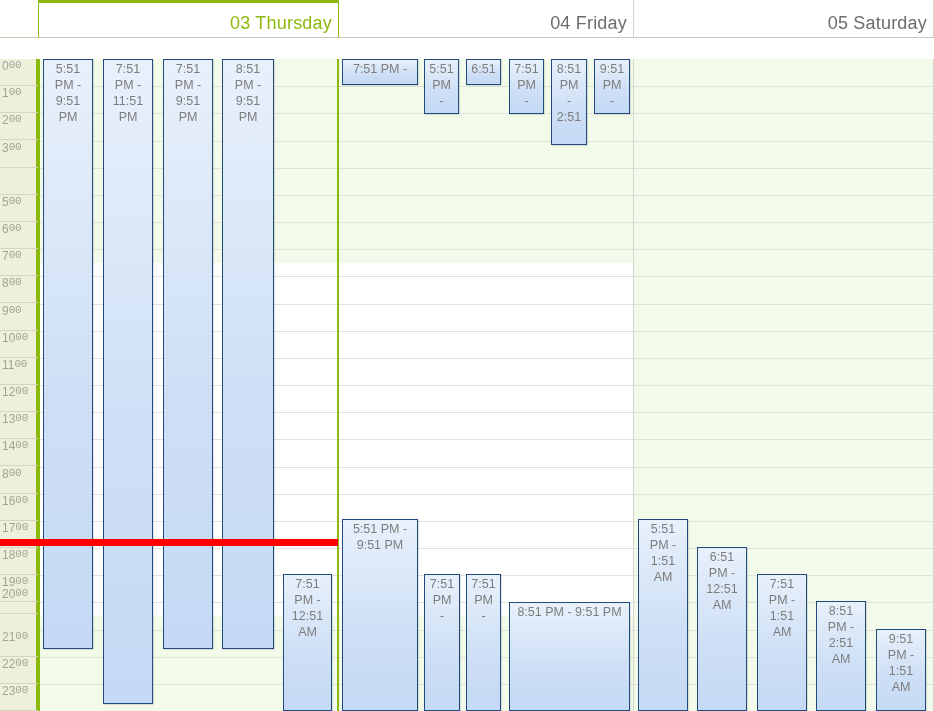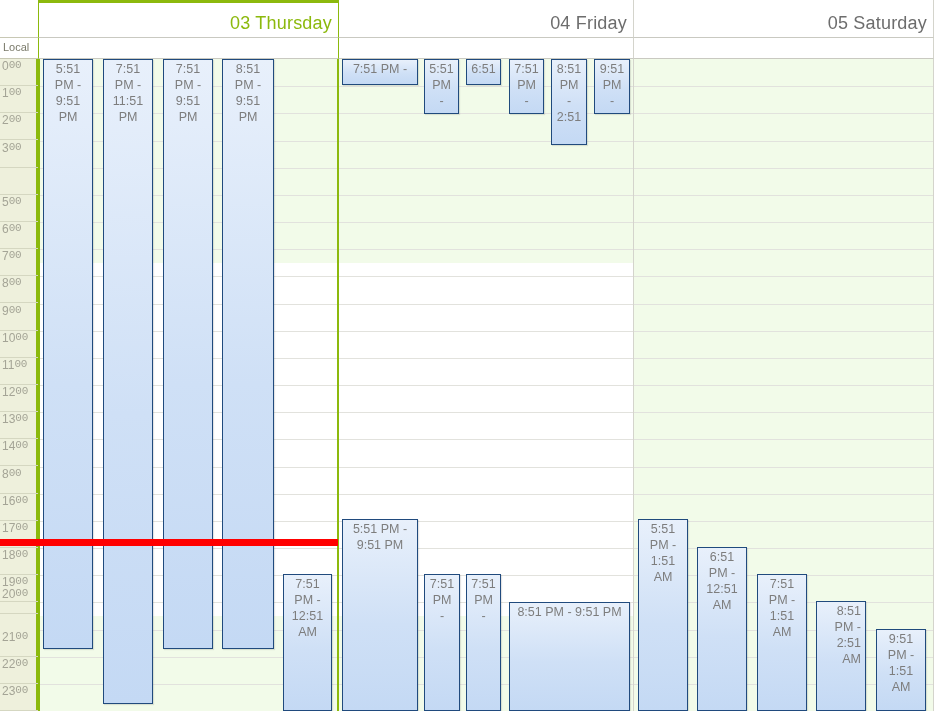--- a/index.html
+++ b/index.html
@@ -163,28 +163,20 @@
         <span class="day-label">03 Thursday</span>
       </div>
       <div class="day-head" style="left: 339px; width: 295px;">
         <span class="day-label">04 Friday</span>
       </div>
       <div class="day-head" style="left: 634px; width: 300px;">
         <span class="day-label">05 Saturday</span>
       </div>
     </div>
 
-  <div class="allday-row">
-    <div class="allday-local">
-      <span class="local-text">Local</span>
-    </div>
-  <div class="allday-cell selected" style="left: 38px; width: 301px;"></div>
-      <div class="allday-cell" style="left: 339px; width: 295px;"></div>
-      <div class="allday-cell" style="left: 634px; width: 300px;"></div>
-    </div>
 
   <div class="gutter">
       <div class="gutter-hour" style="top: 0px; height: 27.1667px;"><span>0</span><span class="h-min">00</span></div>
       <div class="gutter-hour" style="top: 27.1667px; height: 27.1667px;"><span>1</span><span class="h-min">00</span></div>
       <div class="gutter-hour" style="top: 54.3333px; height: 27.1667px;"><span>2</span><span class="h-min">00</span></div>
       <div class="gutter-hour" style="top: 81.5px; height: 27.1667px;"><span>3</span><span class="h-min">00</span></div>
       <div class="gutter-hour" style="top: 108.667px; height: 27.1667px; padding-left: 48px;"><span>4</span><span class="h-min">00</span></div>
       <div class="gutter-hour" style="top: 135.833px; height: 27.1667px;"><span>5</span><span class="h-min">00</span></div>
       <div class="gutter-hour" style="top: 163px; height: 27.1667px;"><span>6</span><span class="h-min">00</span></div>
       <div class="gutter-hour" style="top: 190.167px; height: 27.1667px;"><span>7</span><span class="h-min">00</span></div>
@@ -299,15 +291,15 @@
       <div class="hour-line" style="top: 489px;"></div>
       <div class="hour-line" style="top: 516px;"></div>
       <div class="hour-line" style="top: 543px;"></div>
       <div class="hour-line" style="top: 571px;"></div>
       <div class="hour-line" style="top: 598px;"></div>
       <div class="hour-line" style="top: 625px;"></div>
     </div>
     <div class="event" style="left: 638px; top: 519px; width: 50px; height: 192px; z-index: 10;">5:51 PM - 1:51 AM</div>
     <div class="event" style="left: 697px; top: 547px; width: 50px; height: 164px; z-index: 11;">6:51 PM - 12:51 AM</div>
     <div class="event" style="left: 757px; top: 574px; width: 50px; height: 137px; z-index: 12;">7:51 PM - 1:51 AM</div>
-    <div class="event" style="left: 816px; top: 601px; width: 50px; height: 110px; z-index: 13; text-align: right;">8:51 PM - 2:51 AM</div>
+    <div class="event" style="left: 816px; top: 601px; width: 50px; height: 110px; z-index: 13;">8:51 PM - 2:51 AM</div>
     <div class="event" style="left: 876px; top: 629px; width: 50px; height: 82px; z-index: 14;">9:51 PM - 1:51 AM</div>
   </div>
 
 </body></html>

